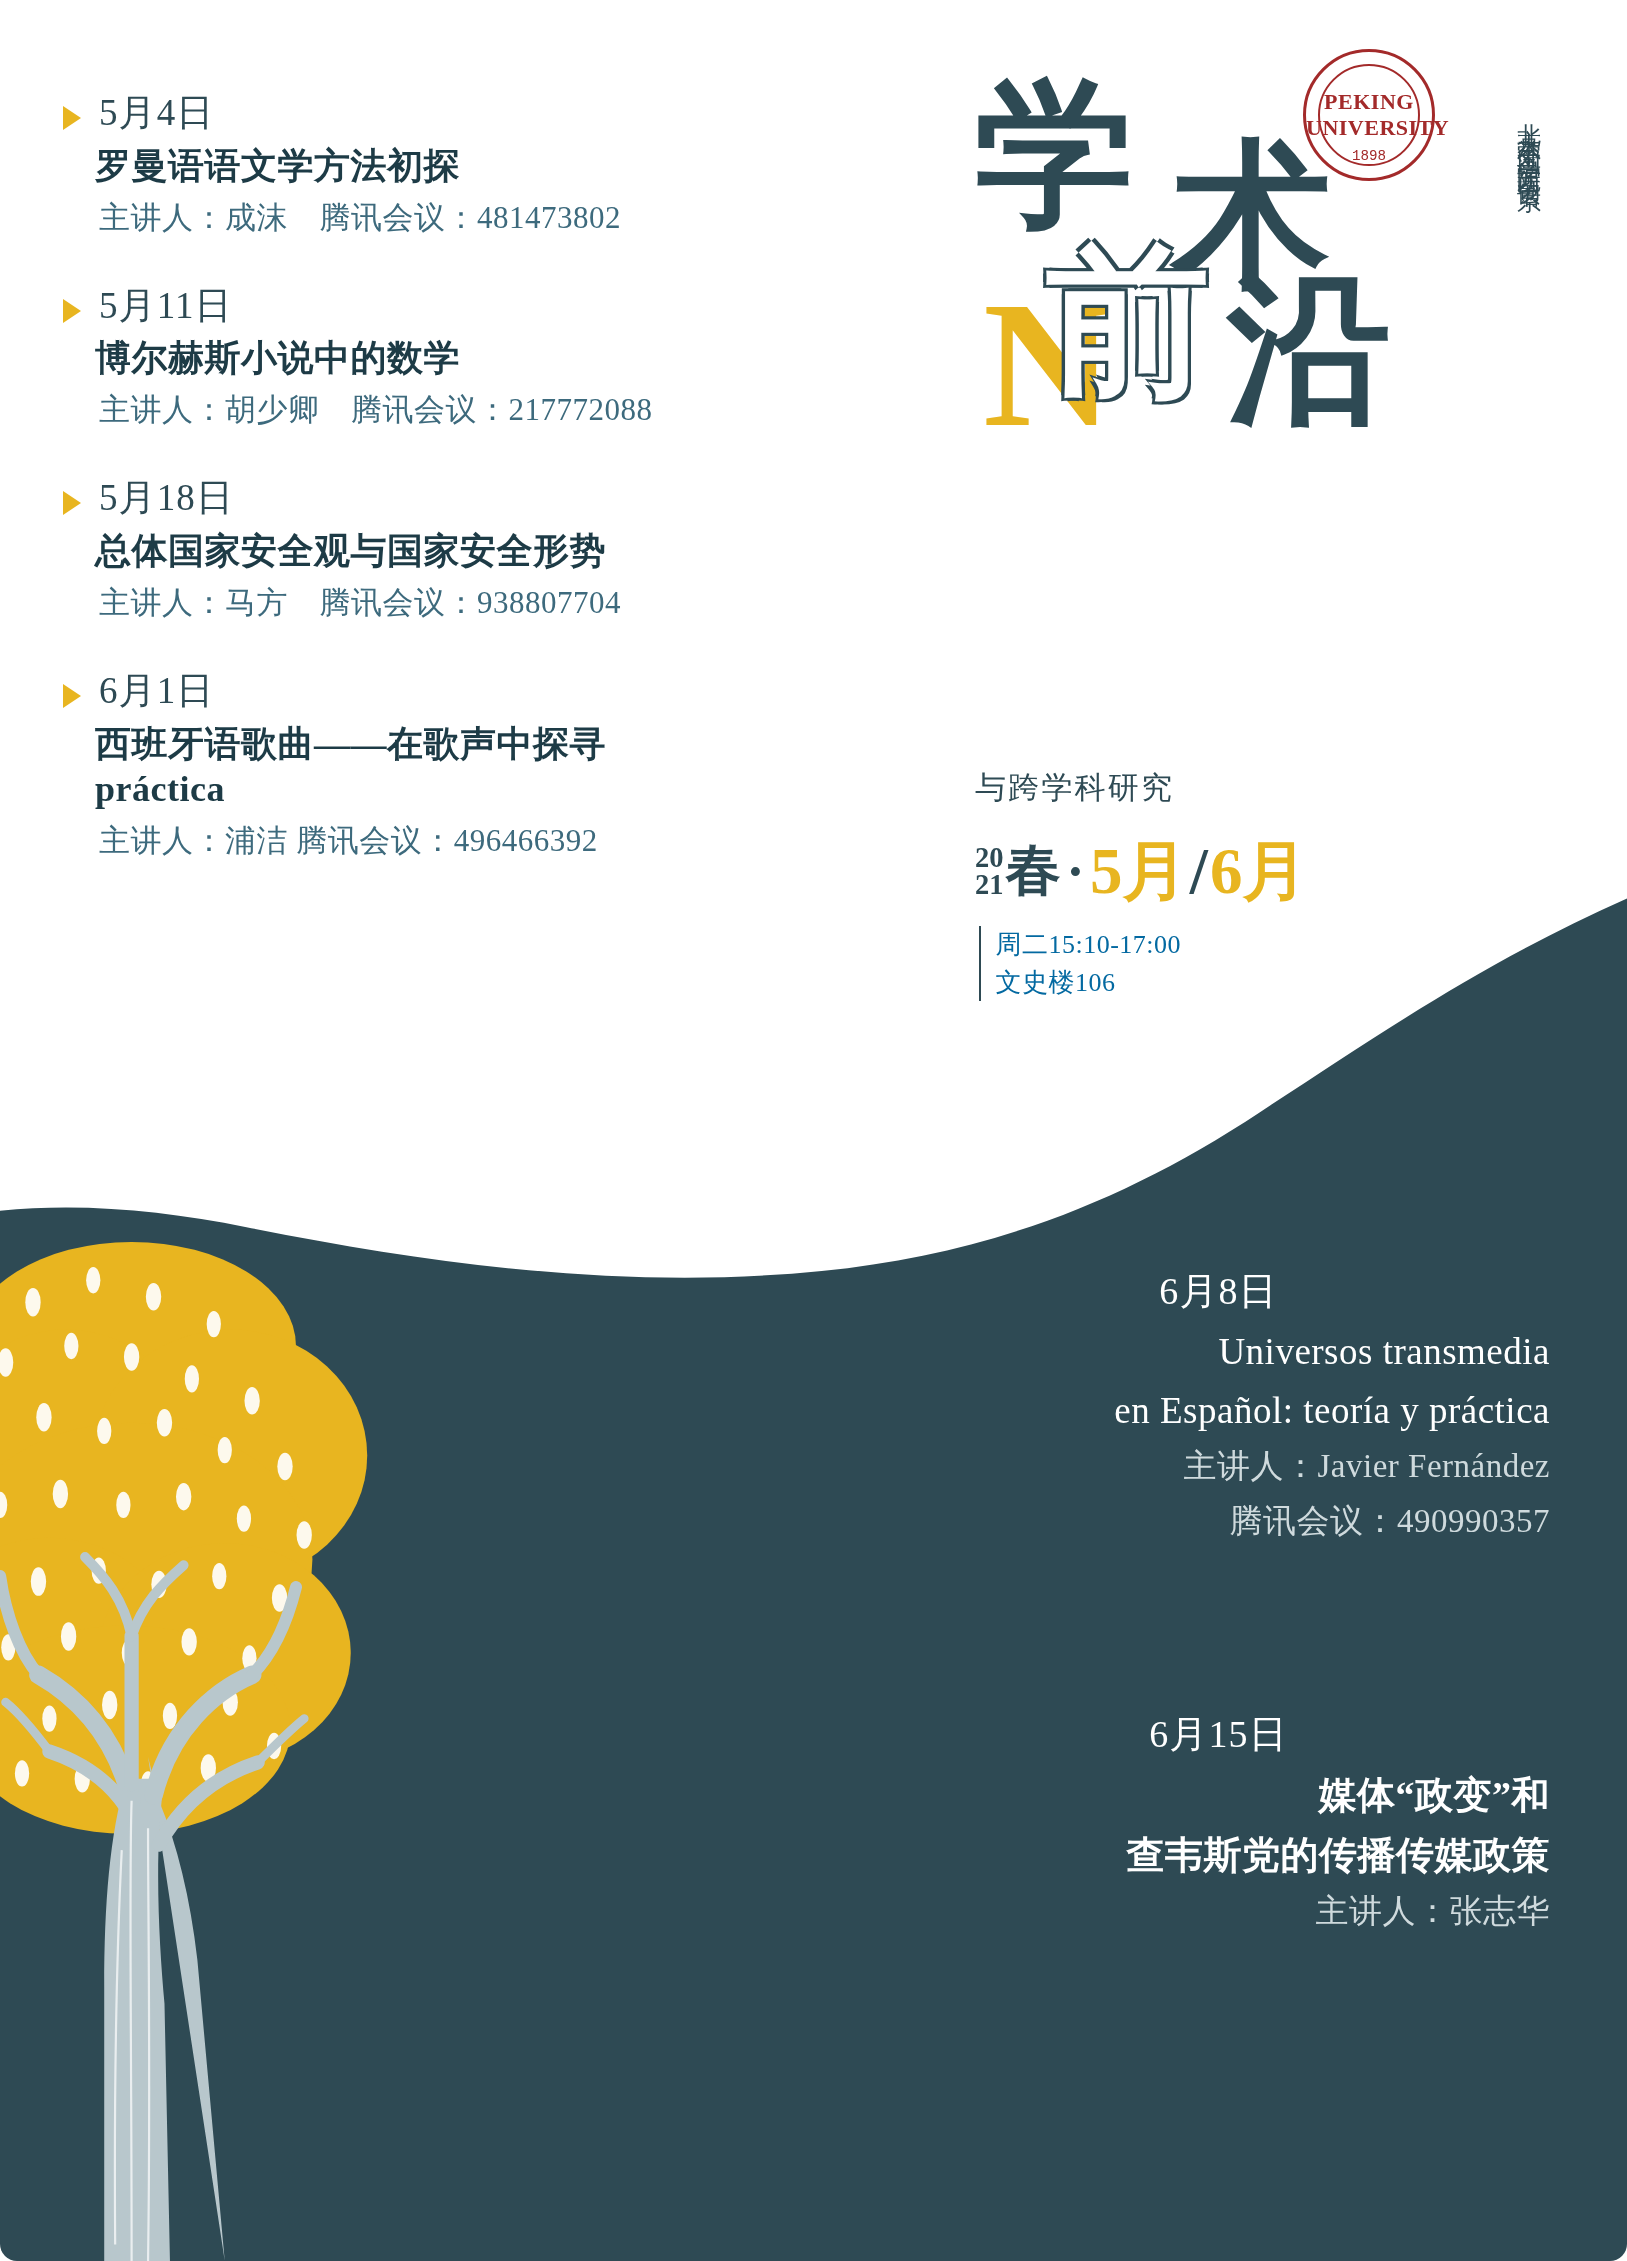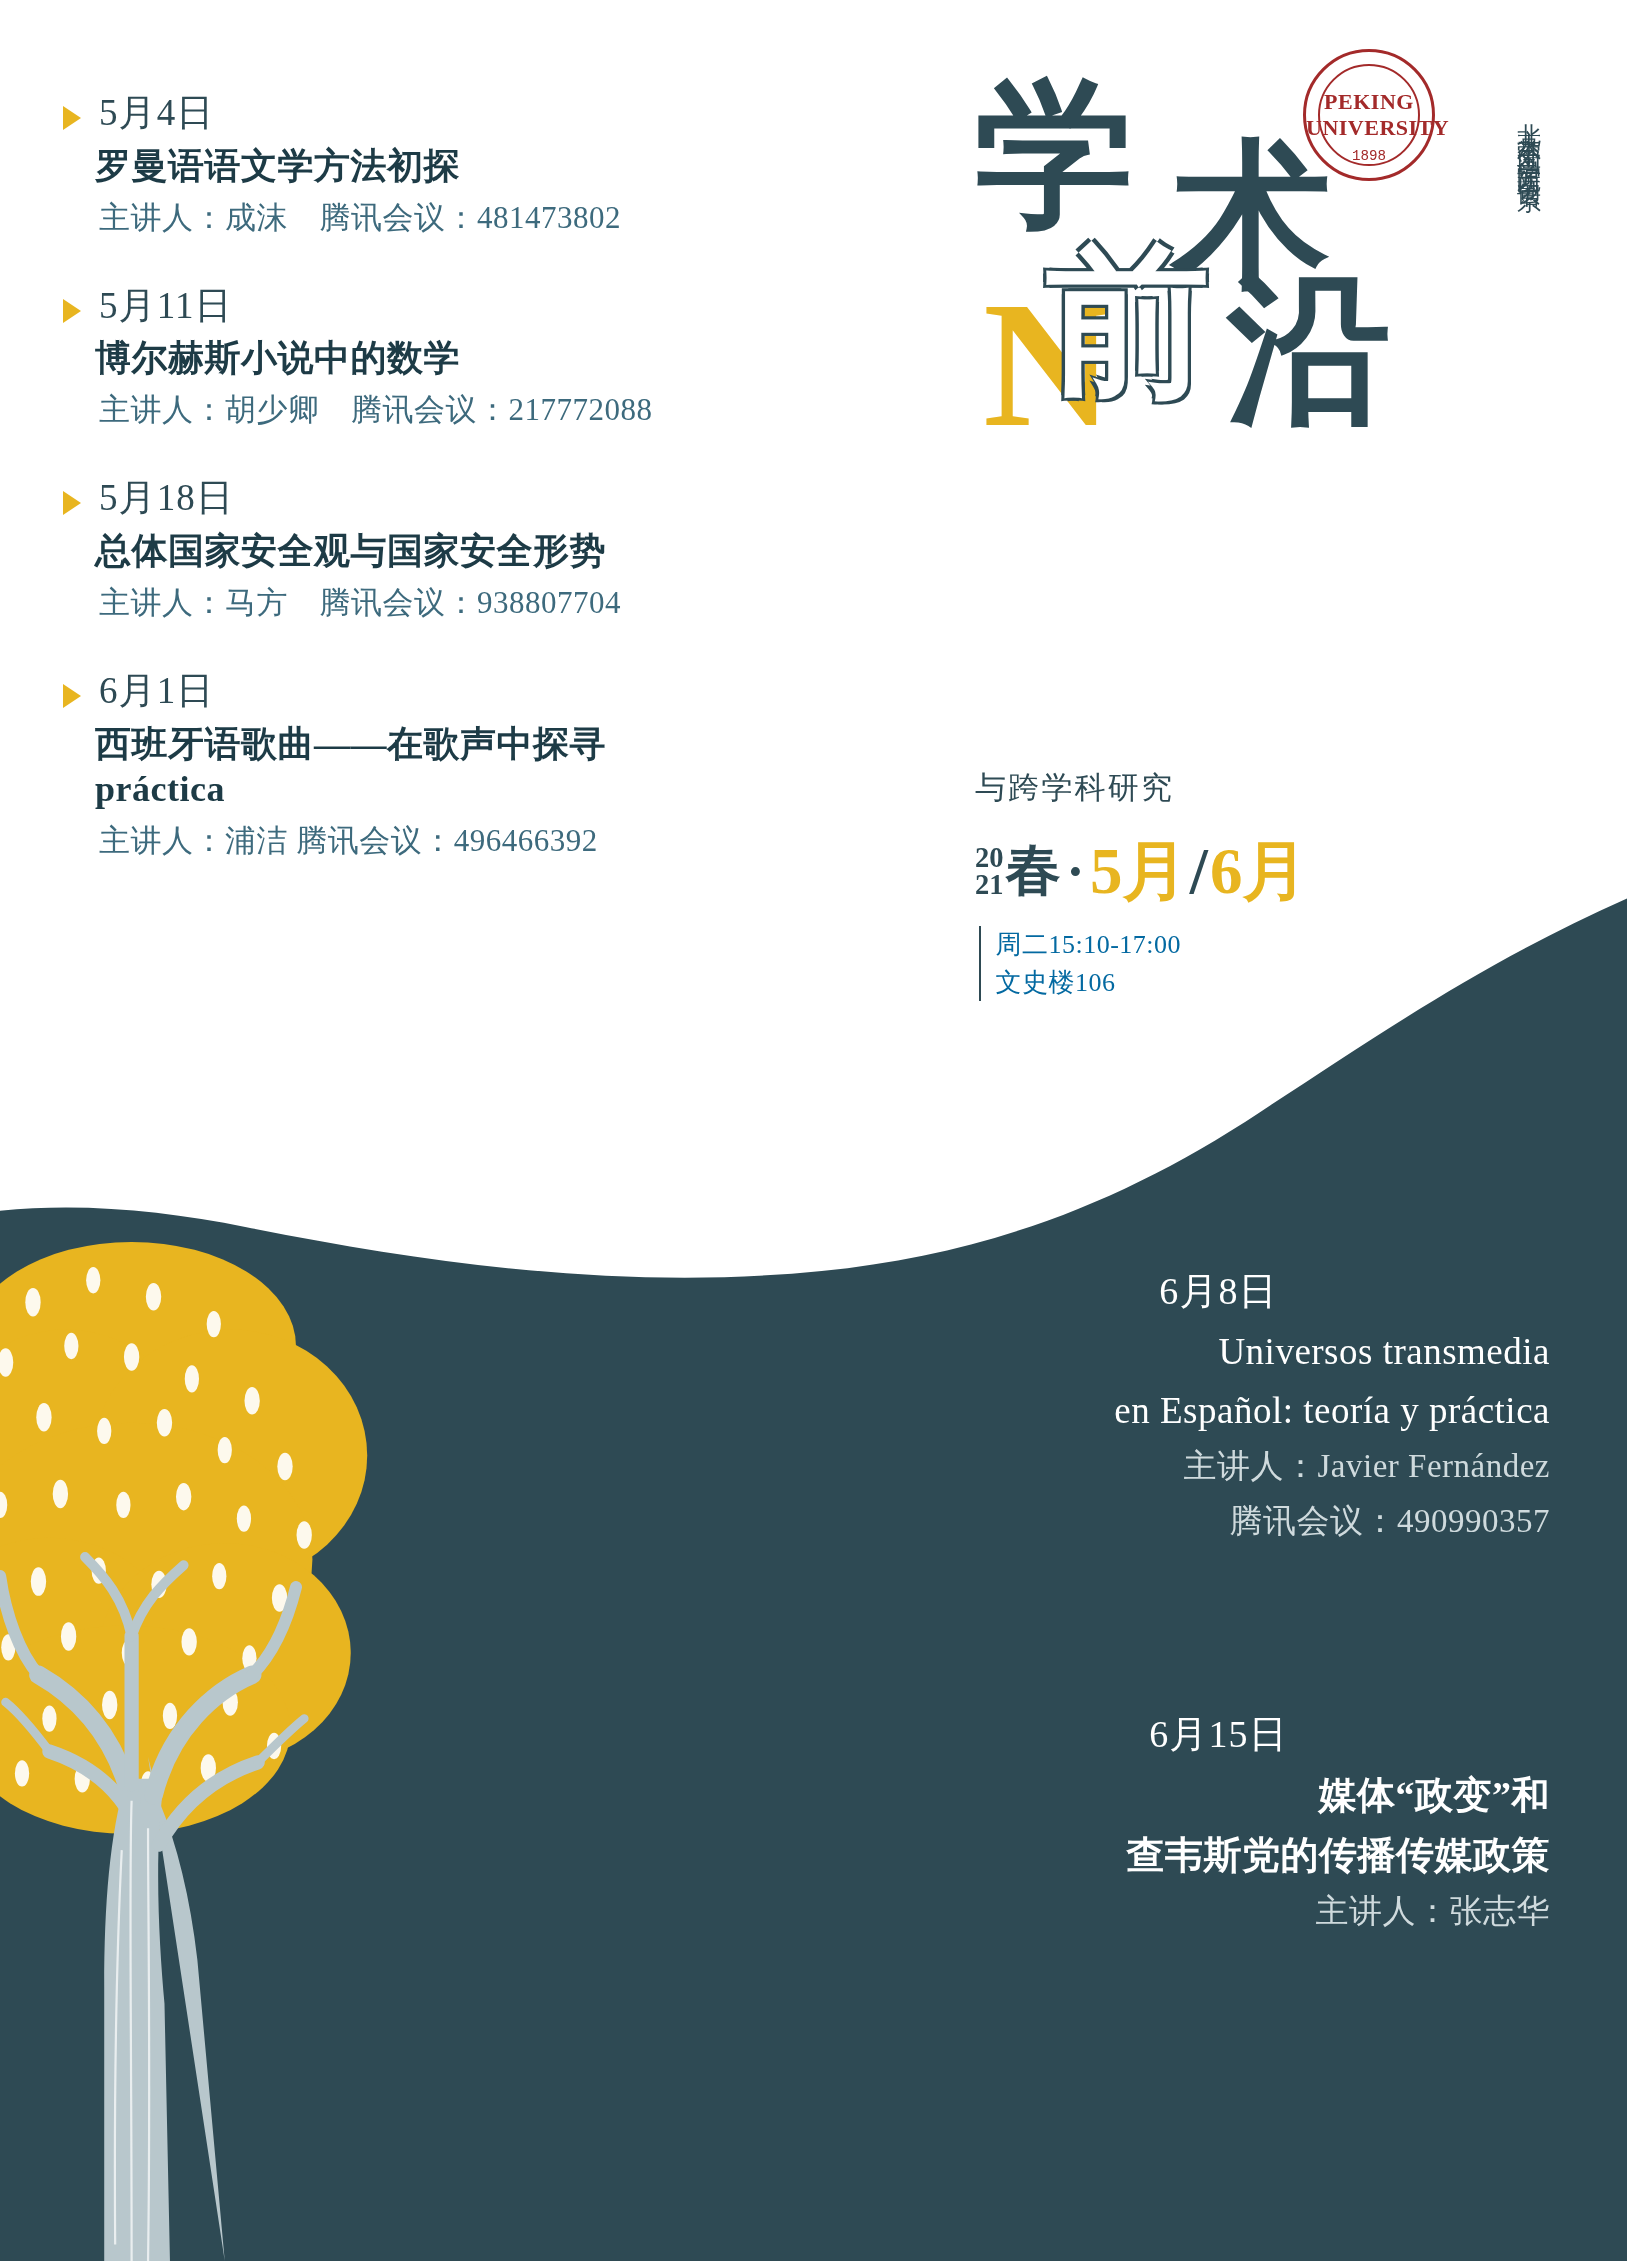--- a/index.html
+++ b/index.html
@@ -3,21 +3,21 @@
 <meta charset="utf-8">
 <style>
   html,body{margin:0;padding:0;}
   body{
     width:1627px;height:2261px;
     background:#ffffff;
     font-family:"Liberation Sans", sans-serif;
     overflow:hidden;
     position:relative;
   }
-  .poster{position:absolute;inset:0;overflow:hidden;}
+  .poster{position:absolute;inset:0;overflow:hidden;border-radius:17px;}
 
   
   .wave{
     position:absolute;left:0;top:0;width:1627px;height:2261px;
     z-index:1;pointer-events:none;
   }
 
   
   .list{
     position:absolute;left:63px;top:93px;width:877px;z-index:5;

